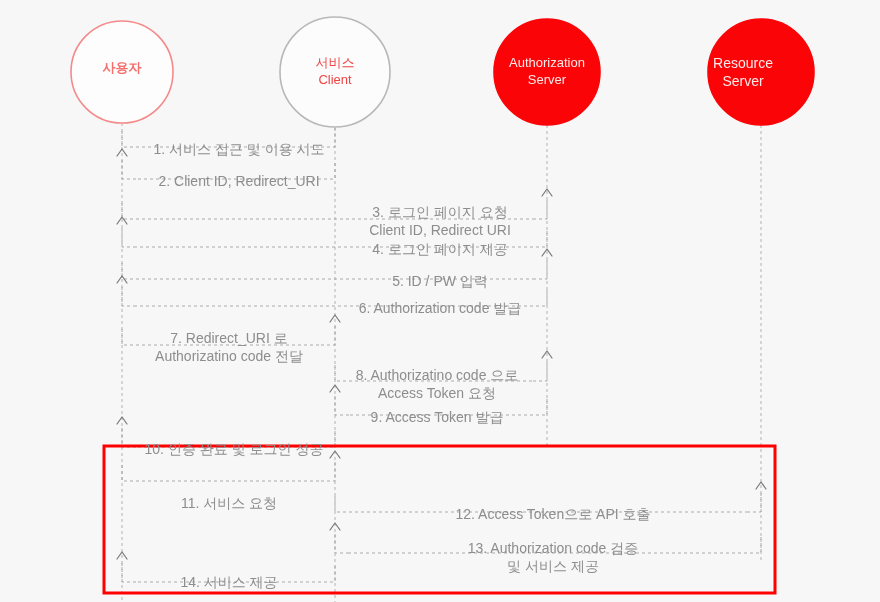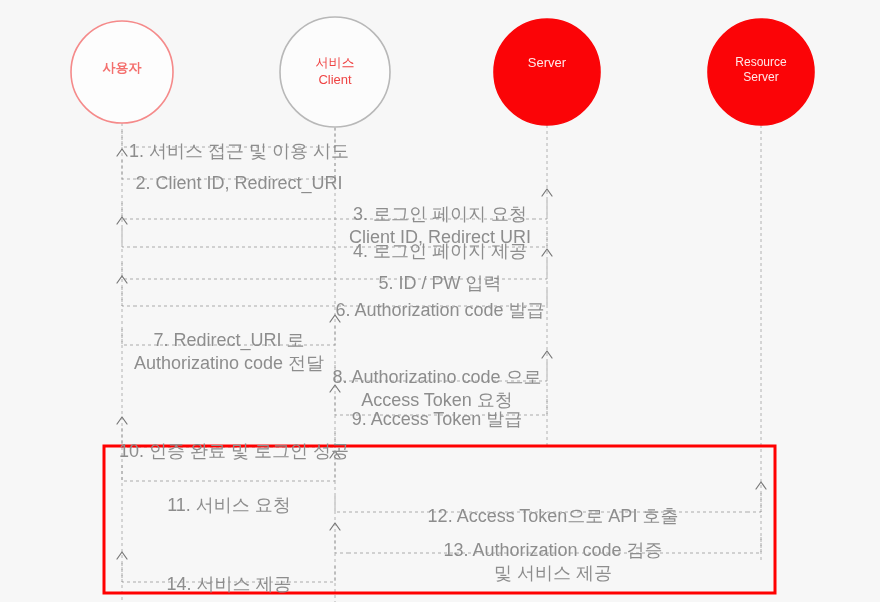--- a/index.html
+++ b/index.html
@@ -19,21 +19,21 @@
     pointer-events:none;
     line-height:1.28;
     white-space:nowrap;
   }
   .actor-label .l1{display:block;}
   .actor-label .l2{display:block;}
 
   .msg{
     position:absolute;
     color:#8d8d8d;
-    font-size:18px;
+    font-size:14px;
     line-height:1.3;
     text-align:center;
     white-space:nowrap;
     pointer-events:none;
   }
   .msg .l2{display:block;}
 </style>
 </head>
 <body>
 
@@ -129,23 +129,24 @@
 
   <div class="actor-label" id="al-0" style="left: 32px; width: 180px; top: 60px; color: rgb(244, 112, 110); font-weight: 700; font-size: 13px;">
     <span class="l1">사용자</span>
 
   </div>
   <div class="actor-label" id="al-1" style="left: 245px; width: 180px; top: 55px; color: #ef4444; font-weight: 400; font-size: 13px;">
     <span class="l1">서비스</span>
     <span class="l2">Client</span>
   </div>
   <div class="actor-label" id="al-2" style="left: 457px; width: 180px; top: 55px; color: rgb(255, 233, 233); font-weight: 400; font-size: 13px;">
+    <span class="l1">Authorization</span>
     <span class="l2">Server</span>
   </div>
-  <div class="actor-label" id="al-3" style="left: 671px; width: 180px; top: 55px; color: rgb(255, 233, 233); font-weight: 400; font-size: 12px;">
+  <div class="actor-label" id="al-3" style="left: 653px; width: 180px; top: 55px; color: rgb(255, 233, 233); font-weight: 400; font-size: 14px;">
     <span class="l1">Resource</span>
     <span class="l2">Server</span>
   </div>
 
   <div id="msg-layer">
       <div class="msg" style="left: 79px; width: 320px; top: 140px;"><span>1. 서비스 접근 및 이용 시도</span></div>
       <div class="msg" style="left: 79px; width: 320px; top: 172px;"><span>2. Client ID, Redirect_URI</span></div>
       <div class="msg" style="left: 280px; width: 320px; top: 203px;"><span>3. 로그인 페이지 요청</span><span class="l2">Client ID, Redirect URI</span></div>
       <div class="msg" style="left: 280px; width: 320px; top: 240px;"><span>4. 로그인 페이지 제공</span></div>
       <div class="msg" style="left: 280px; width: 320px; top: 272px;"><span>5. ID / PW 입력</span></div>

